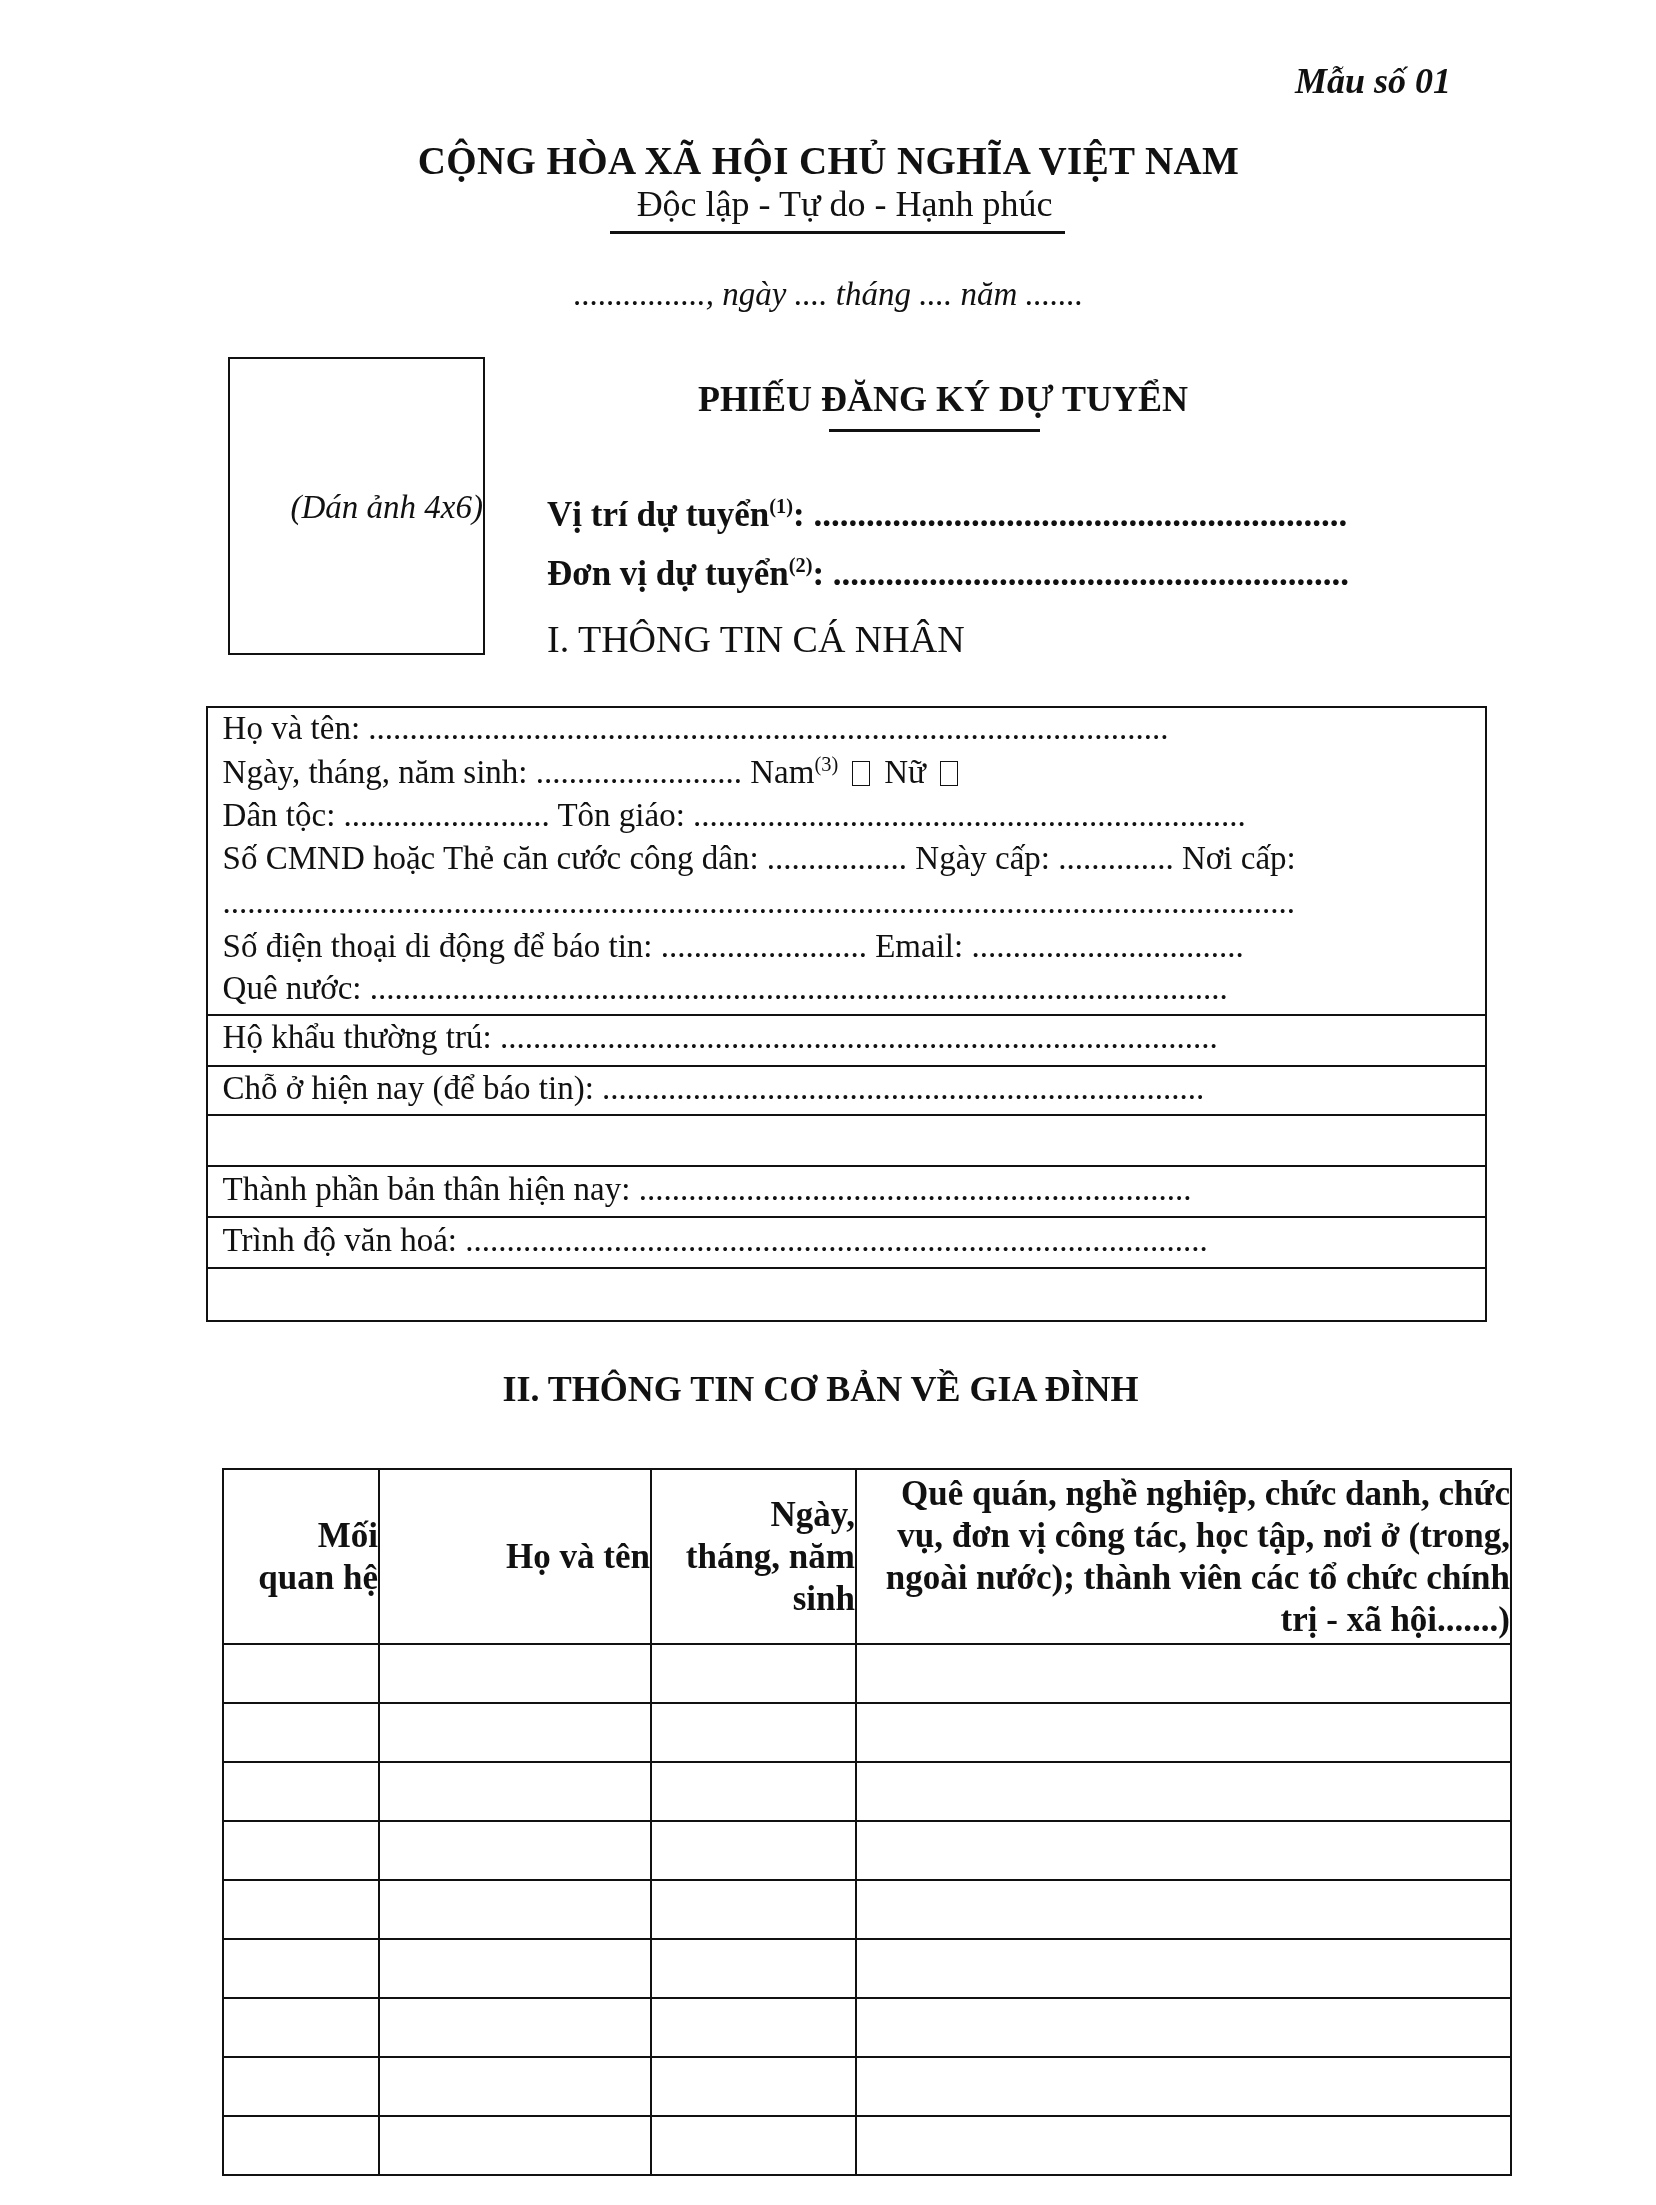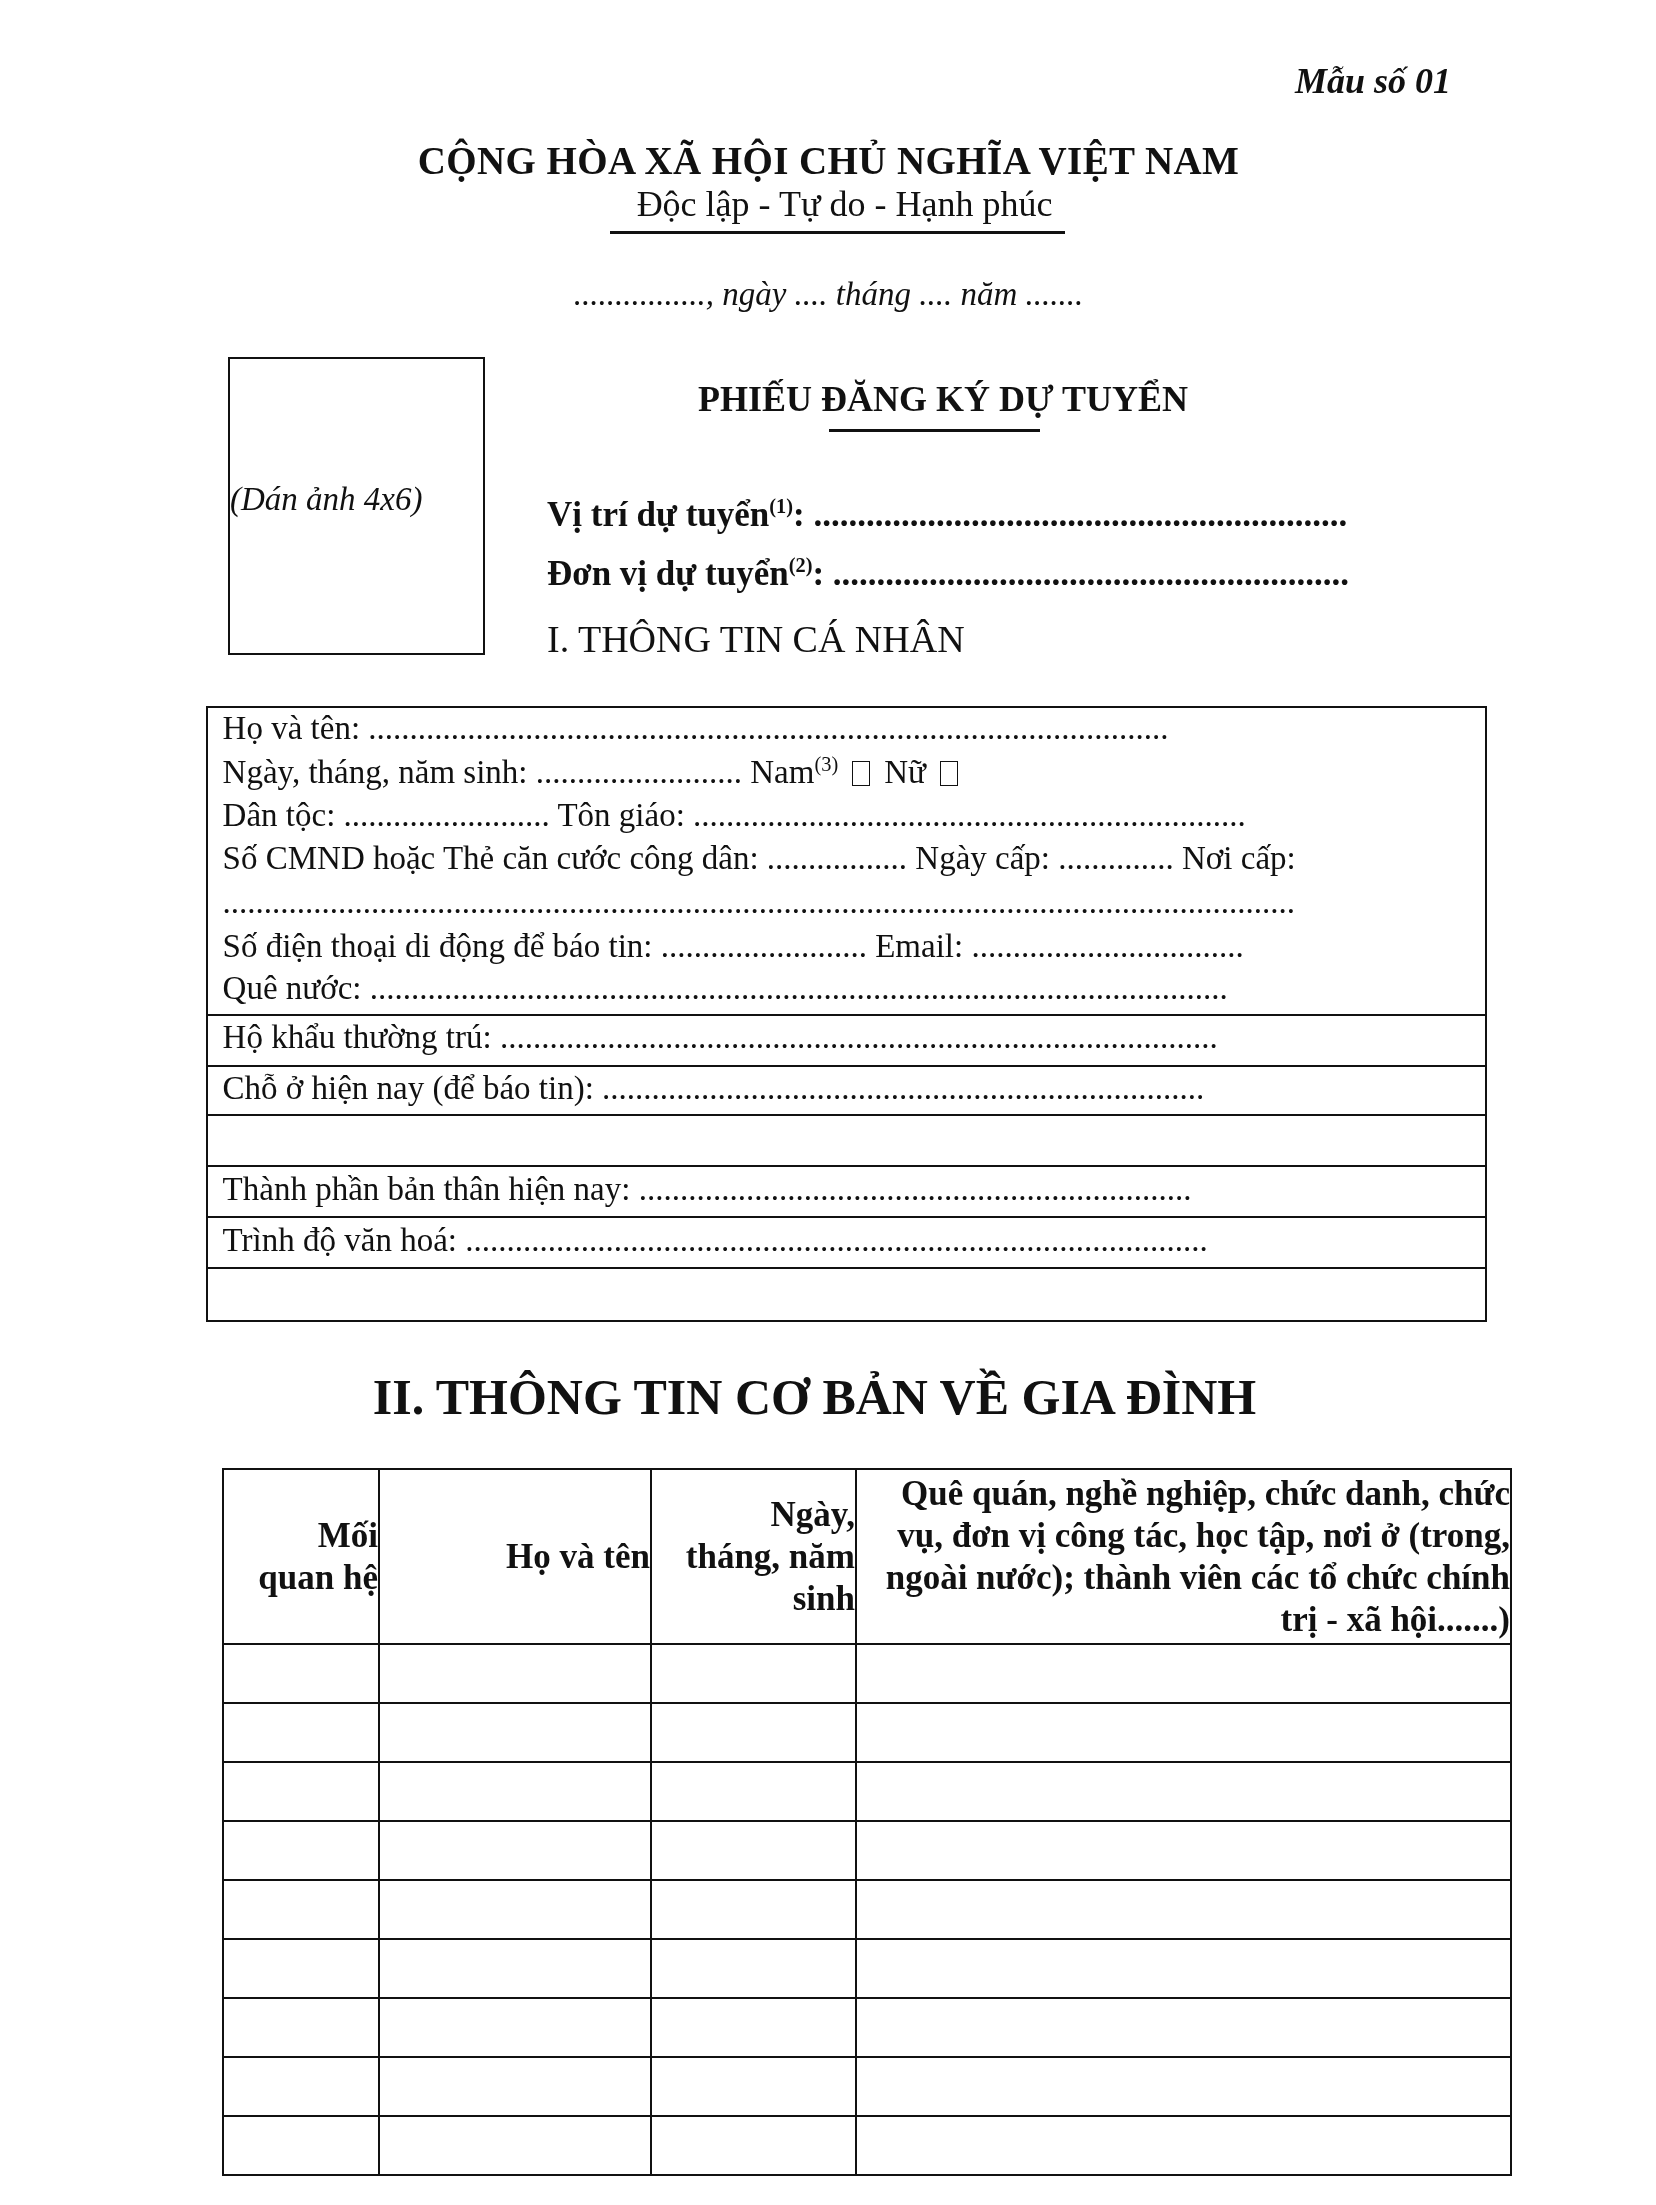--- a/index.html
+++ b/index.html
@@ -24,21 +24,21 @@
   }
   .dateline {
     left: 0; width: 1657px; top: 276px; text-align: center;
     font-size: 33px; font-style: italic;
   }
   .photo-box {
     left: 228px; top: 357px; width: 257px; height: 298px;
     border: 2.2px solid #111; box-sizing: border-box;
   }
   .photo-label {
-    position: absolute; left: 0; right: 0; top: 122px; text-align: left;
+    position: absolute; left: 0; right: 0; top: 130px; text-align: right;
     font-size: 33px; font-style: italic;
   }
   .form-title {
     left: 698px; top: 378px; font-size: 36px; font-weight: bold;
   }
   .title-line {
     left: 829px; top: 429px; width: 211px; height: 2.9px; background: #111;
   }
   .apply-row {
     left: 547px; font-size: 35px; font-weight: bold; white-space: nowrap; text-align: right;
@@ -54,22 +54,22 @@
   .p-line {
     position: absolute; left: 14.6px; font-size: 33px; white-space: nowrap;
   }
   .p-line sup { font-size: 20.4px; }
   .hrule { position: absolute; left: 0; right: 0; height: 2.2px; background: #111; }
   .checkbox {
     display: inline-block; width: 16px; height: 23px; border: 1.5px solid #111;
     vertical-align: -2.9px; margin: 0 5.8px;
   }
   .section2 {
-    left: 0; width: 1629px; top: 1368px; text-align: center;
-    font-size: 50px; font-weight: bold;
+    left: 6px; width: 1629px; top: 1368px; text-align: center;
+    font-size: 36px; font-weight: bold;
   }
   .family-table {
     left: 222px; top: 1468px; width: 1288px;
     border-collapse: collapse; table-layout: fixed;
   }
   .family-table th, .family-table td {
     border: 2.2px solid #111; padding: 0;
   }
   .family-table th {
     font-size: 35px; font-weight: bold; line-height: 1.2; height: 173px;

